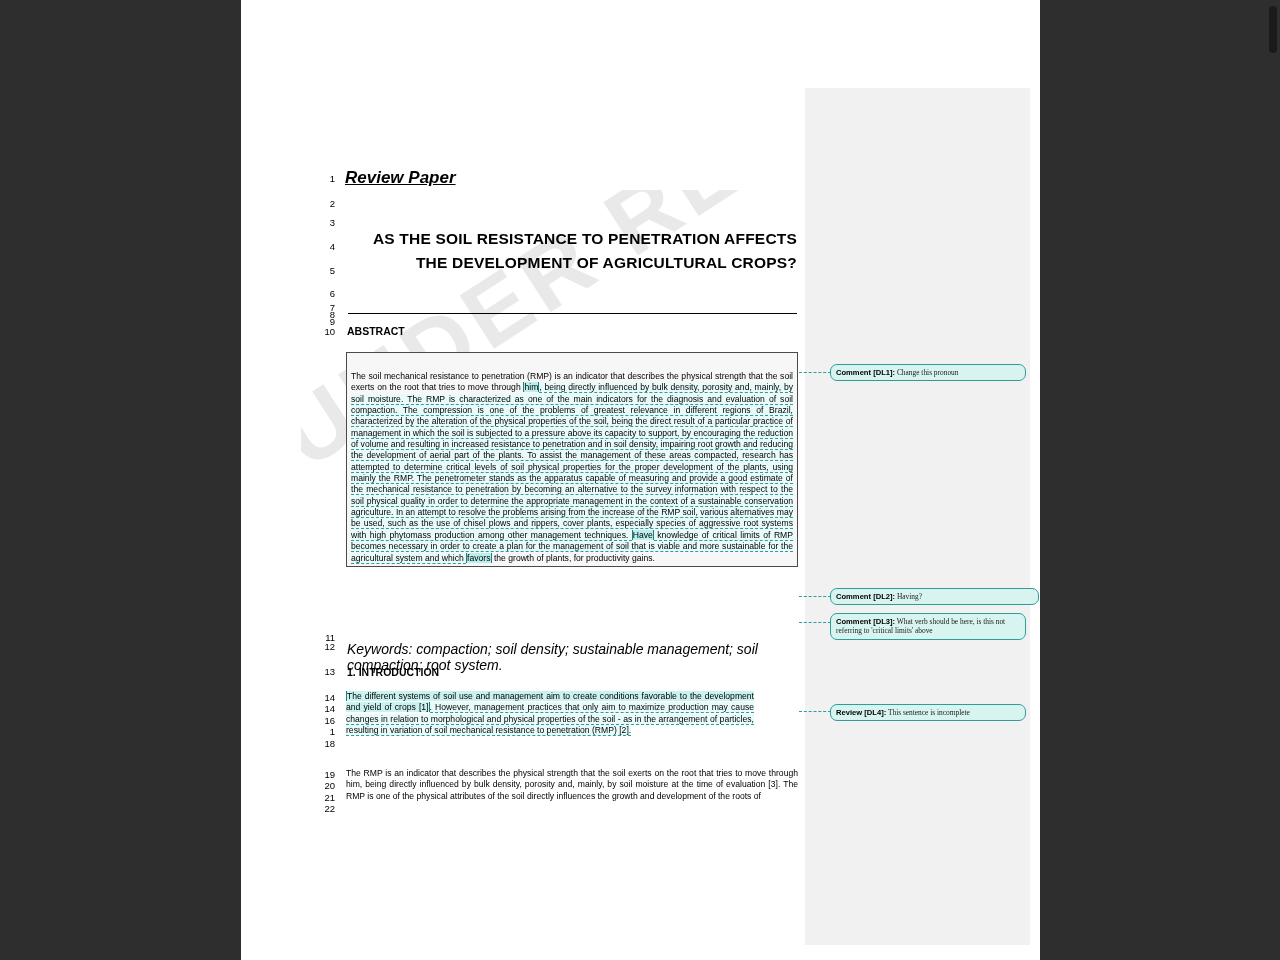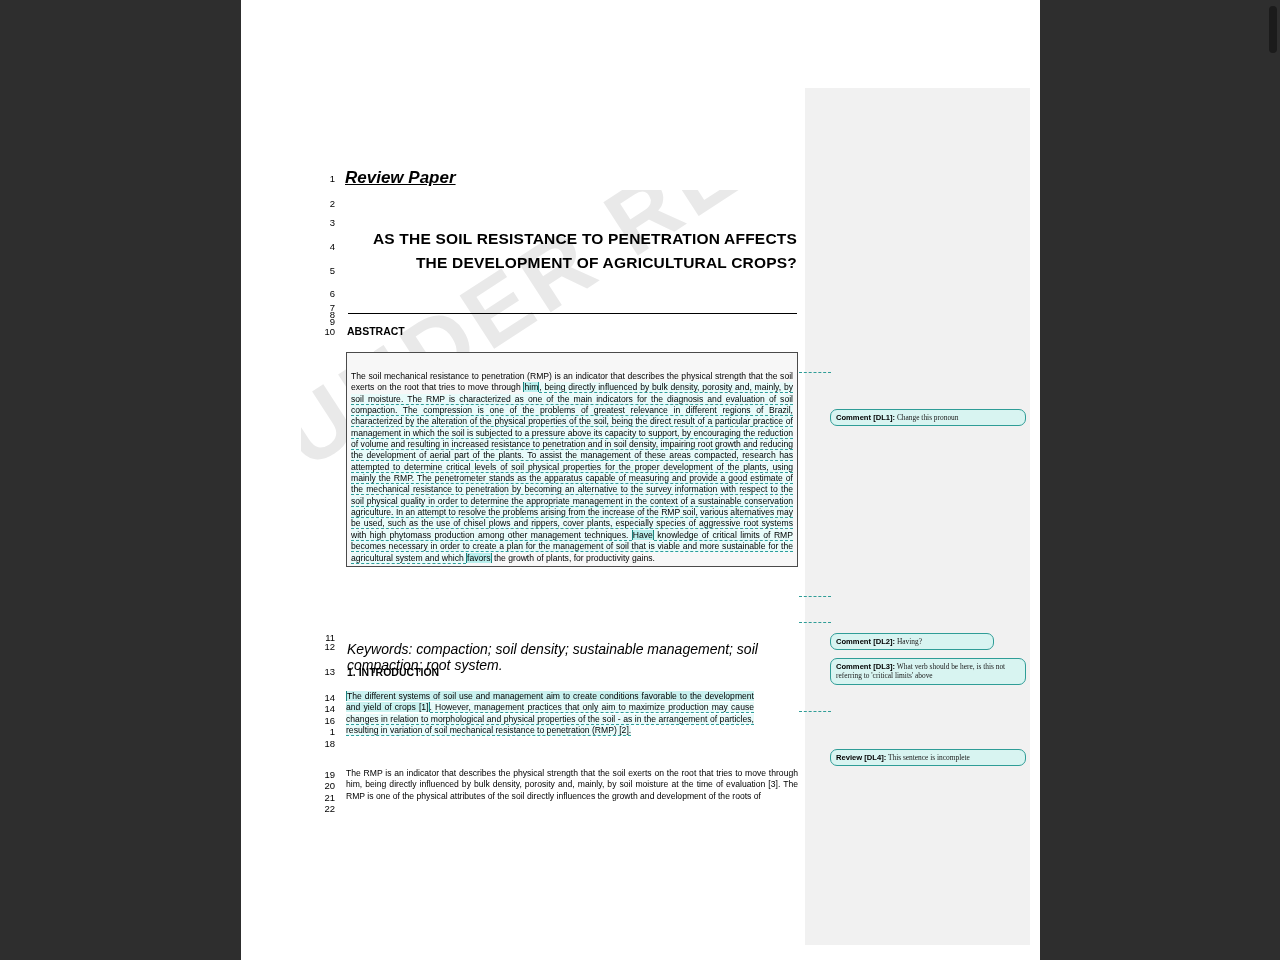--- a/index.html
+++ b/index.html
@@ -203,21 +203,20 @@
   .comment {
     position: absolute;
     background: #d8f4f1;
     border: 1px solid #2f9d97;
     border-radius: 7px;
     padding: 2.5px 5px 3px 5px;
     font-size: 7.4px;
     line-height: 9.6px;
     color: #1a1a1a;
     font-family: "Liberation Serif", serif;
-    margin-top: 45px;
   }
   .comment b {
     font-family: "Liberation Sans", sans-serif;
     font-size: 7.6px;
     font-weight: bold;
     color: #000;
   }
   .comment-connector {
     position: absolute;
     height: 0;
@@ -288,21 +287,21 @@
 
     </div>
 
     <div class="comment-connector" style="left:558px; top:372px; width:32px;"></div>
     <div class="comment" style="left:589px; top:364px; width:196px;">
       <b>Comment [DL1]:</b>
       <span>Change this pronoun</span>
     </div>
 
     <div class="comment-connector" style="left:558px; top:596px; width:32px;"></div>
-    <div class="comment" style="left:589px; top:588px; width:164px;">
+    <div class="comment" style="left:589px; top:588px; width:209px;">
       <b>Comment [DL2]:</b>
       <span>Having?</span>
     </div>
 
     <div class="comment-connector" style="left:558px; top:622px; width:32px;"></div>
     <div class="comment" style="left:589px; top:613px; width:196px;">
       <b>Comment [DL3]:</b>
       <span>What verb should be here, is this not referring to 'critical limits' above</span>
     </div>
 

